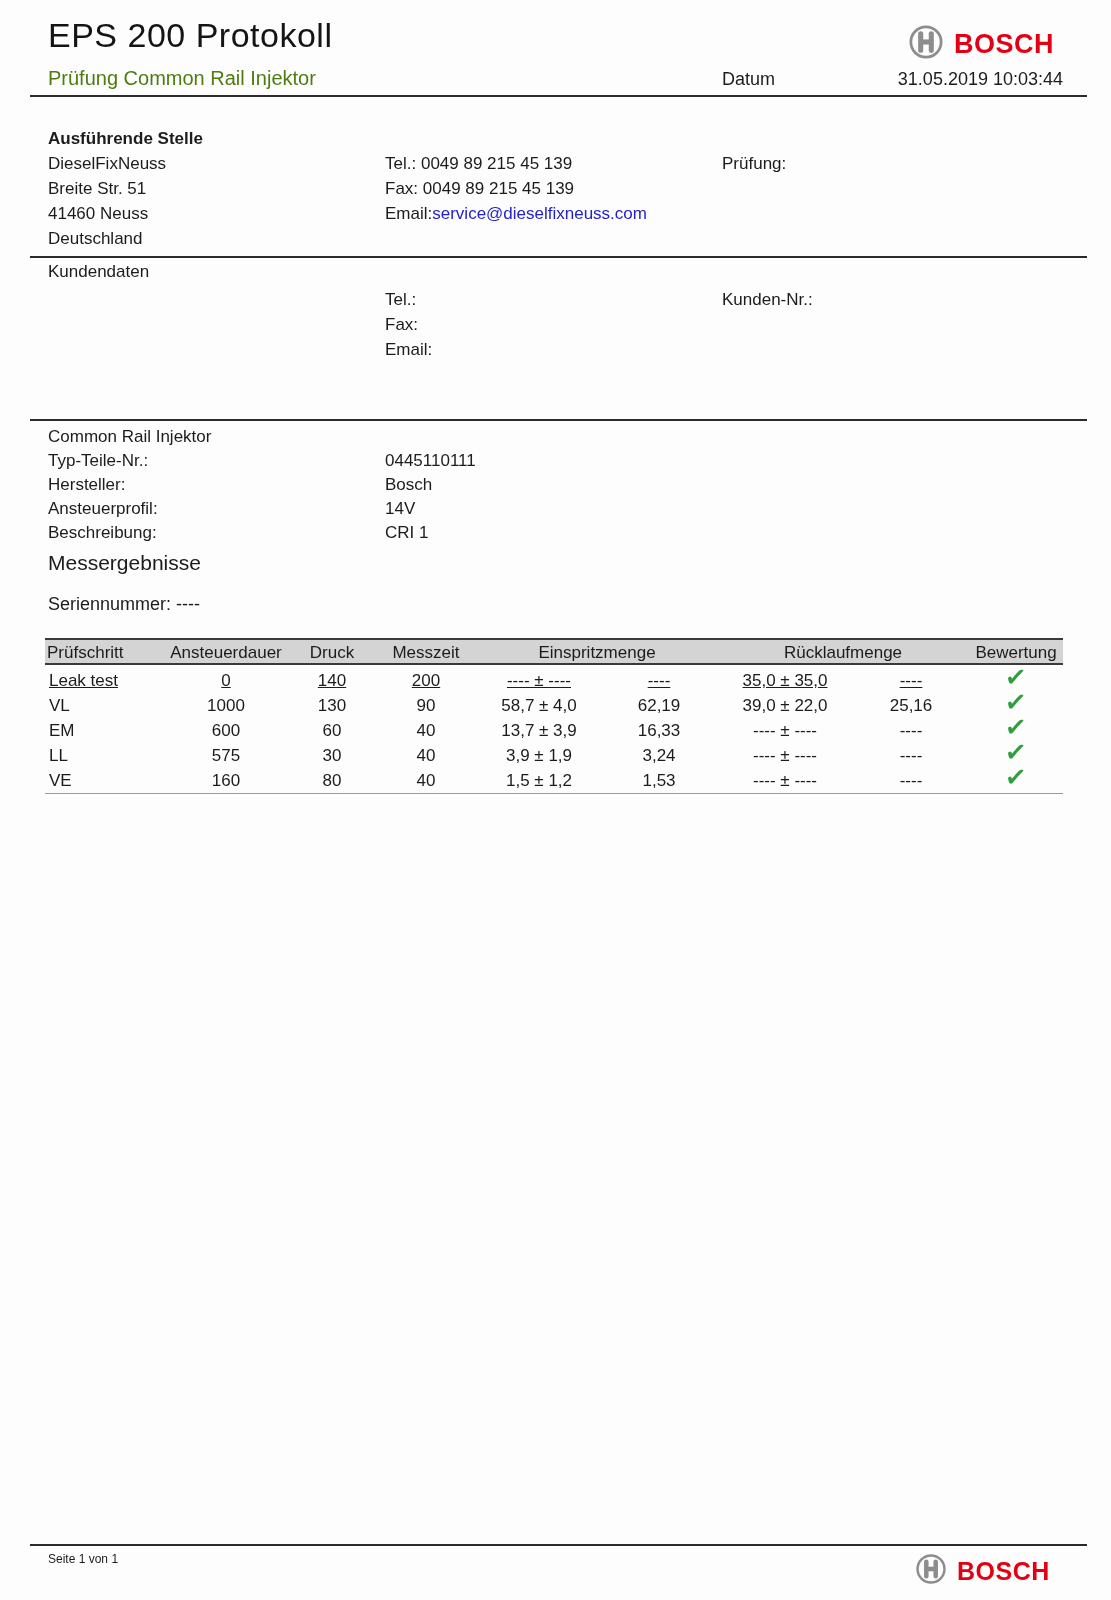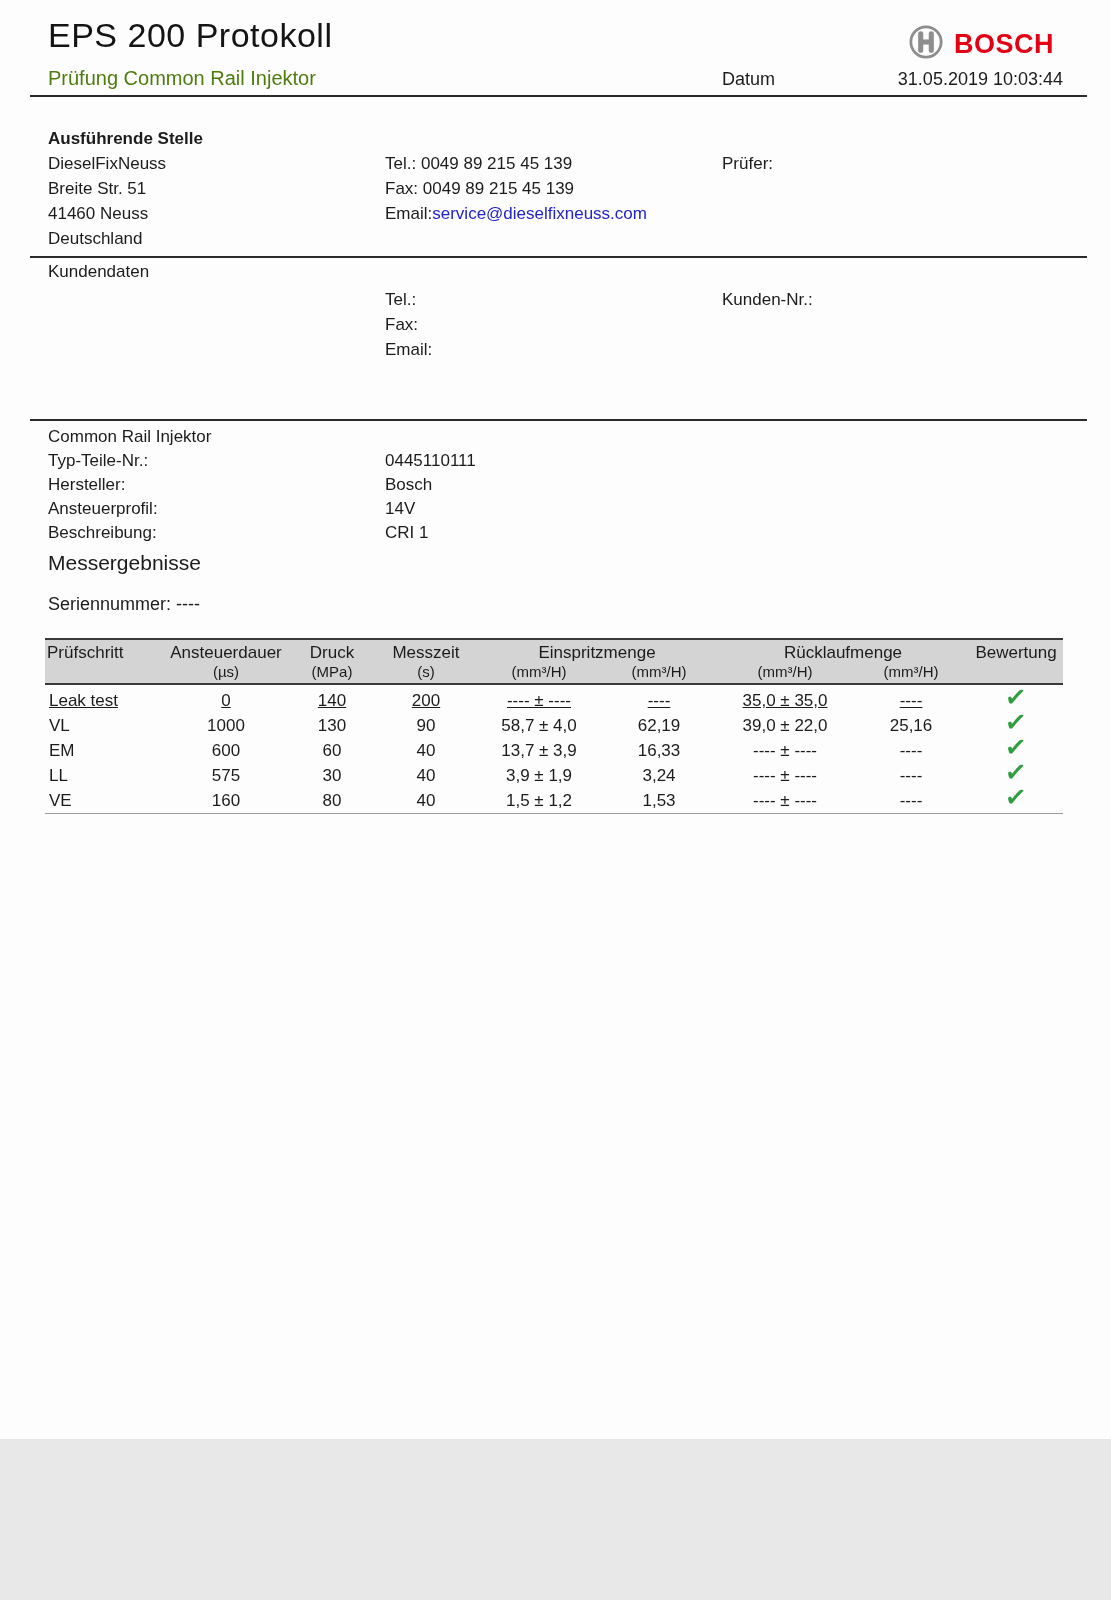--- a/index.html
+++ b/index.html
@@ -1,18 +1,18 @@
 <!DOCTYPE html>
 <html><head>
 <meta charset="utf-8">
 <style>
   html,body{margin:0;padding:0;background:#e8e8e8;}
   .page{
     position:relative;
-    width:1111px;height:1439px;
+    width:1111px;height:1600px;
     margin:0 auto;
     background:#fdfdfd;
     font-family:"Liberation Sans", sans-serif;
     color:#1c1c1c;
     overflow:hidden;
   }
   .abs{position:absolute;}
   .rule{position:absolute;left:30px;width:1057px;height:2px;background:#2b2b2b;}
   .doc-title{font-size:34px;letter-spacing:0.5px;color:#141414;}
   .doc-subtitle{font-size:20px;color:#4d7c0f;}
@@ -80,21 +80,21 @@
     <span>0049 89 215 45 139</span>
   </div>
   <div class="abs lbl" style="left:385px;top:179px;">
     <span>Fax:</span>
     <span>0049 89 215 45 139</span>
   </div>
   <div class="abs lbl" style="left:385px;top:204px;">
     <span>Email:</span><a class="email-link">service@dieselfixneuss.com</a>
   </div>
 
-  <div class="abs lbl" style="left:722px;top:154px;">Prüfer:</div>
+  <div class="abs lbl" style="left:722px;top:154px;">Prüfung:</div>
 
   <div class="rule" style="top:256px;"></div>
 
   <div class="abs sec-title" style="left:48px;top:262px;">Kundendaten</div>
   <div class="abs lbl" style="left:385px;top:290px;">Tel.:</div>
   <div class="abs lbl" style="left:385px;top:315px;">Fax:</div>
   <div class="abs lbl" style="left:385px;top:340px;">Email:</div>
   <div class="abs lbl" style="left:722px;top:290px;">Kunden-Nr.:</div>
 
   <div class="rule" style="top:419px;"></div>
@@ -134,31 +134,20 @@
       <thead>
         <tr class="groups">
           <th class="step">Prüfschritt</th>
           <th>Ansteuerdauer</th>
           <th>Druck</th>
           <th>Messzeit</th>
           <th colspan="2">Einspritzmenge</th>
           <th colspan="2">Rücklaufmenge</th>
           <th>Bewertung</th>
         </tr>
-        <tr class="units">
-          <th></th>
-          <th>(µs)</th>
-          <th>(MPa)</th>
-          <th>(s)</th>
-          <th>(mm³/H)</th>
-          <th>(mm³/H)</th>
-          <th>(mm³/H)</th>
-          <th>(mm³/H)</th>
-          <th></th>
-        </tr>
       </thead>
       <tbody>
         <tr>
           <td class="step">Leak test</td>
           <td>0</td>
           <td>140</td>
           <td>200</td>
           <td>---- ± ----</td>
           <td>----</td>
           <td>35,0 ± 35,0</td>

